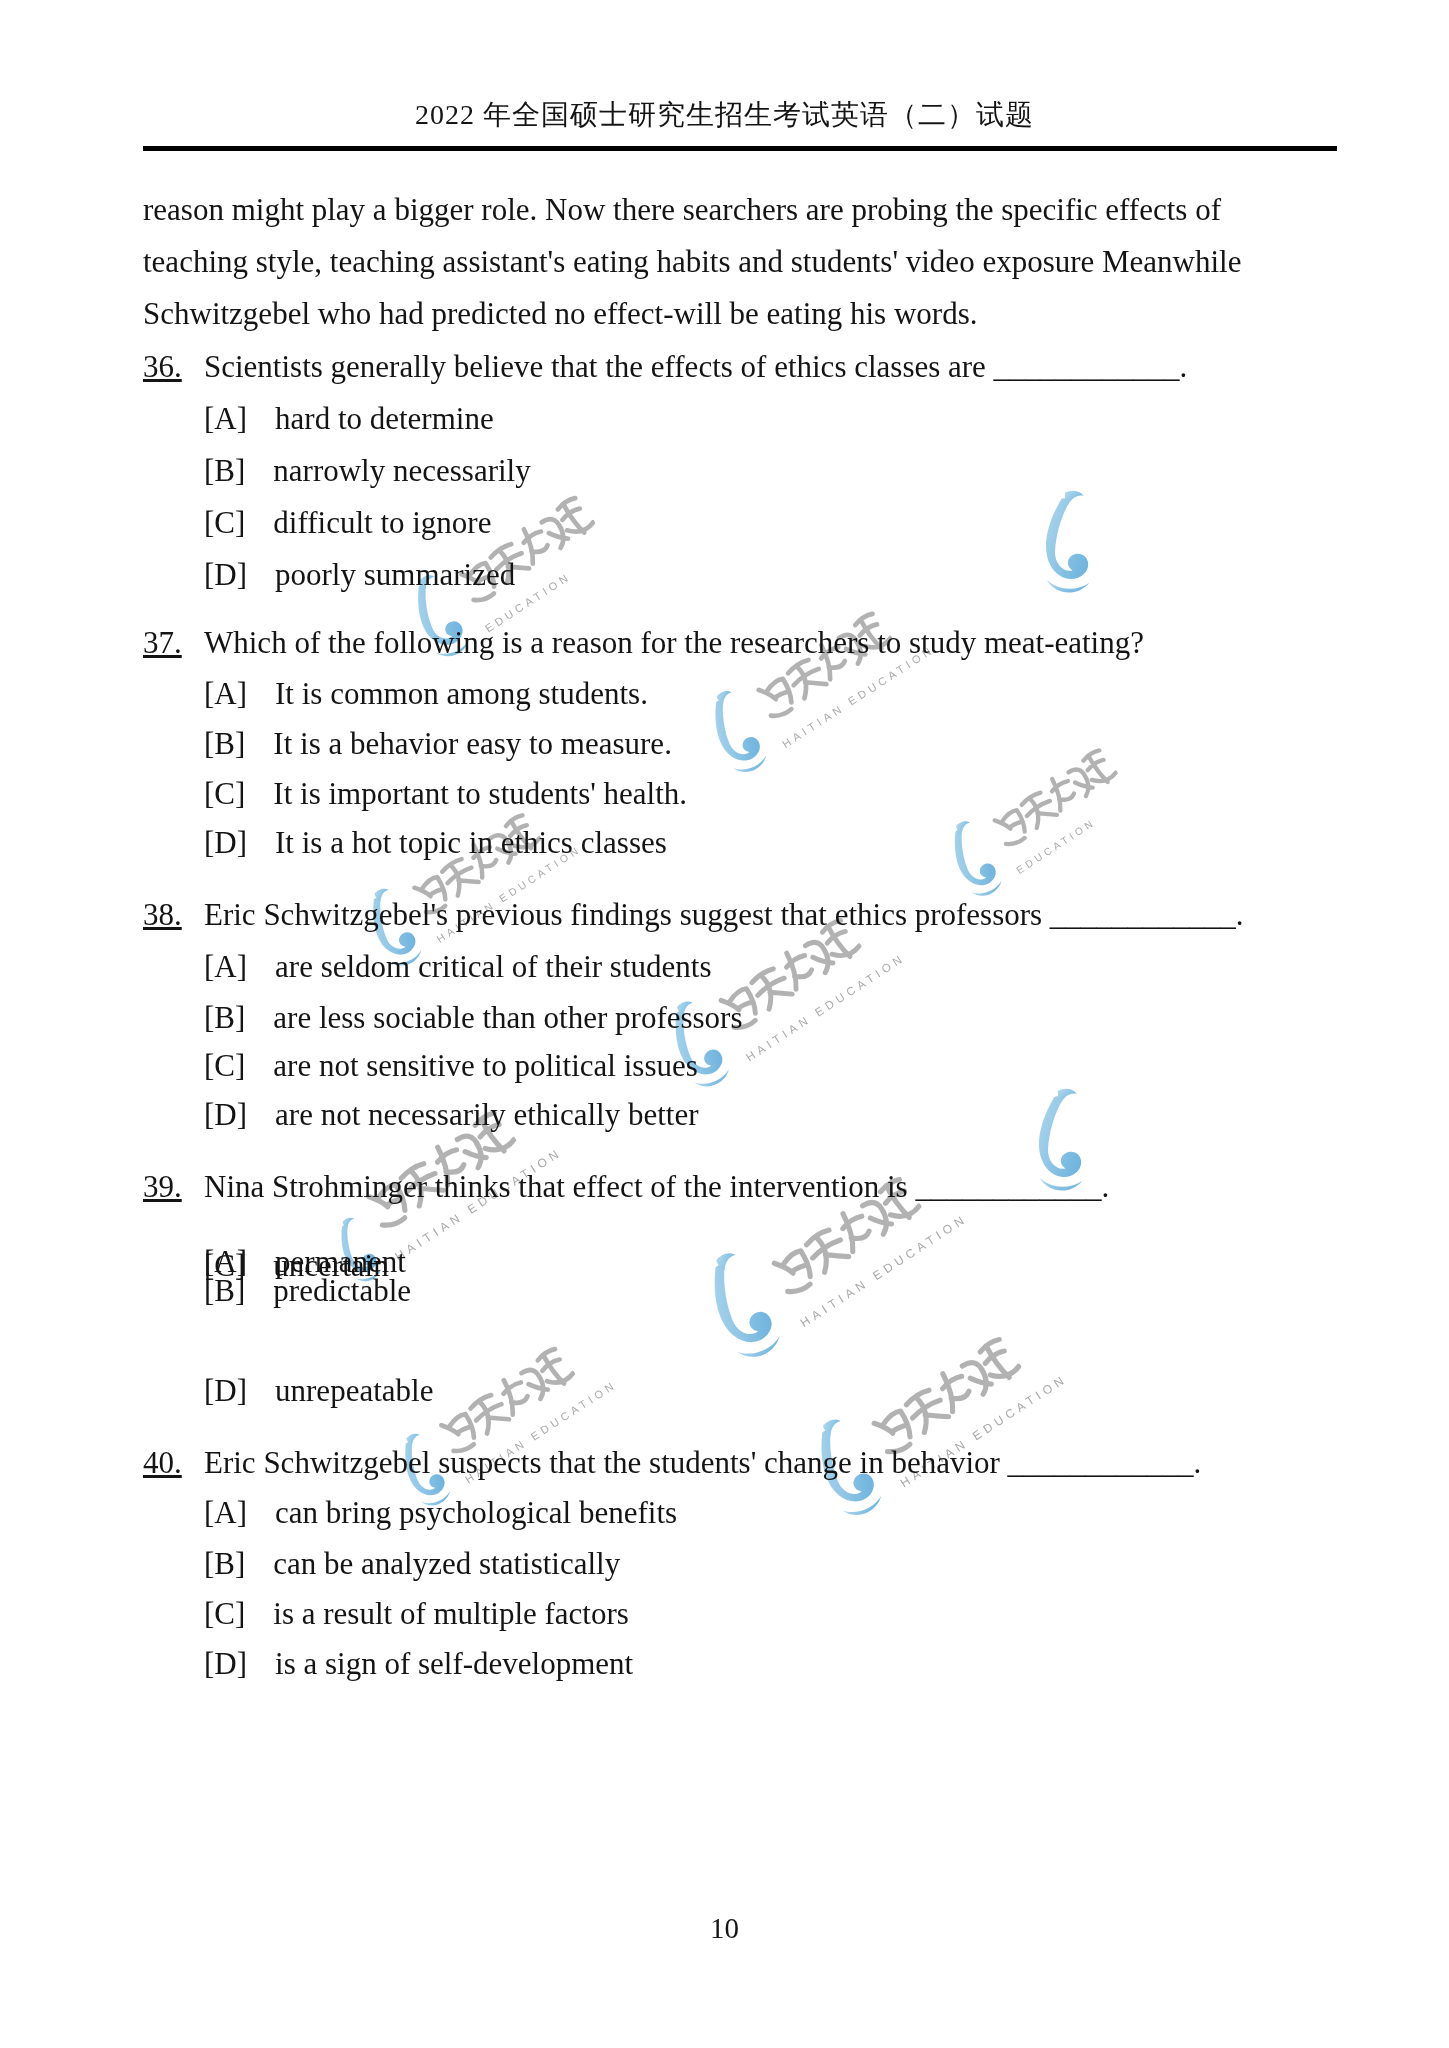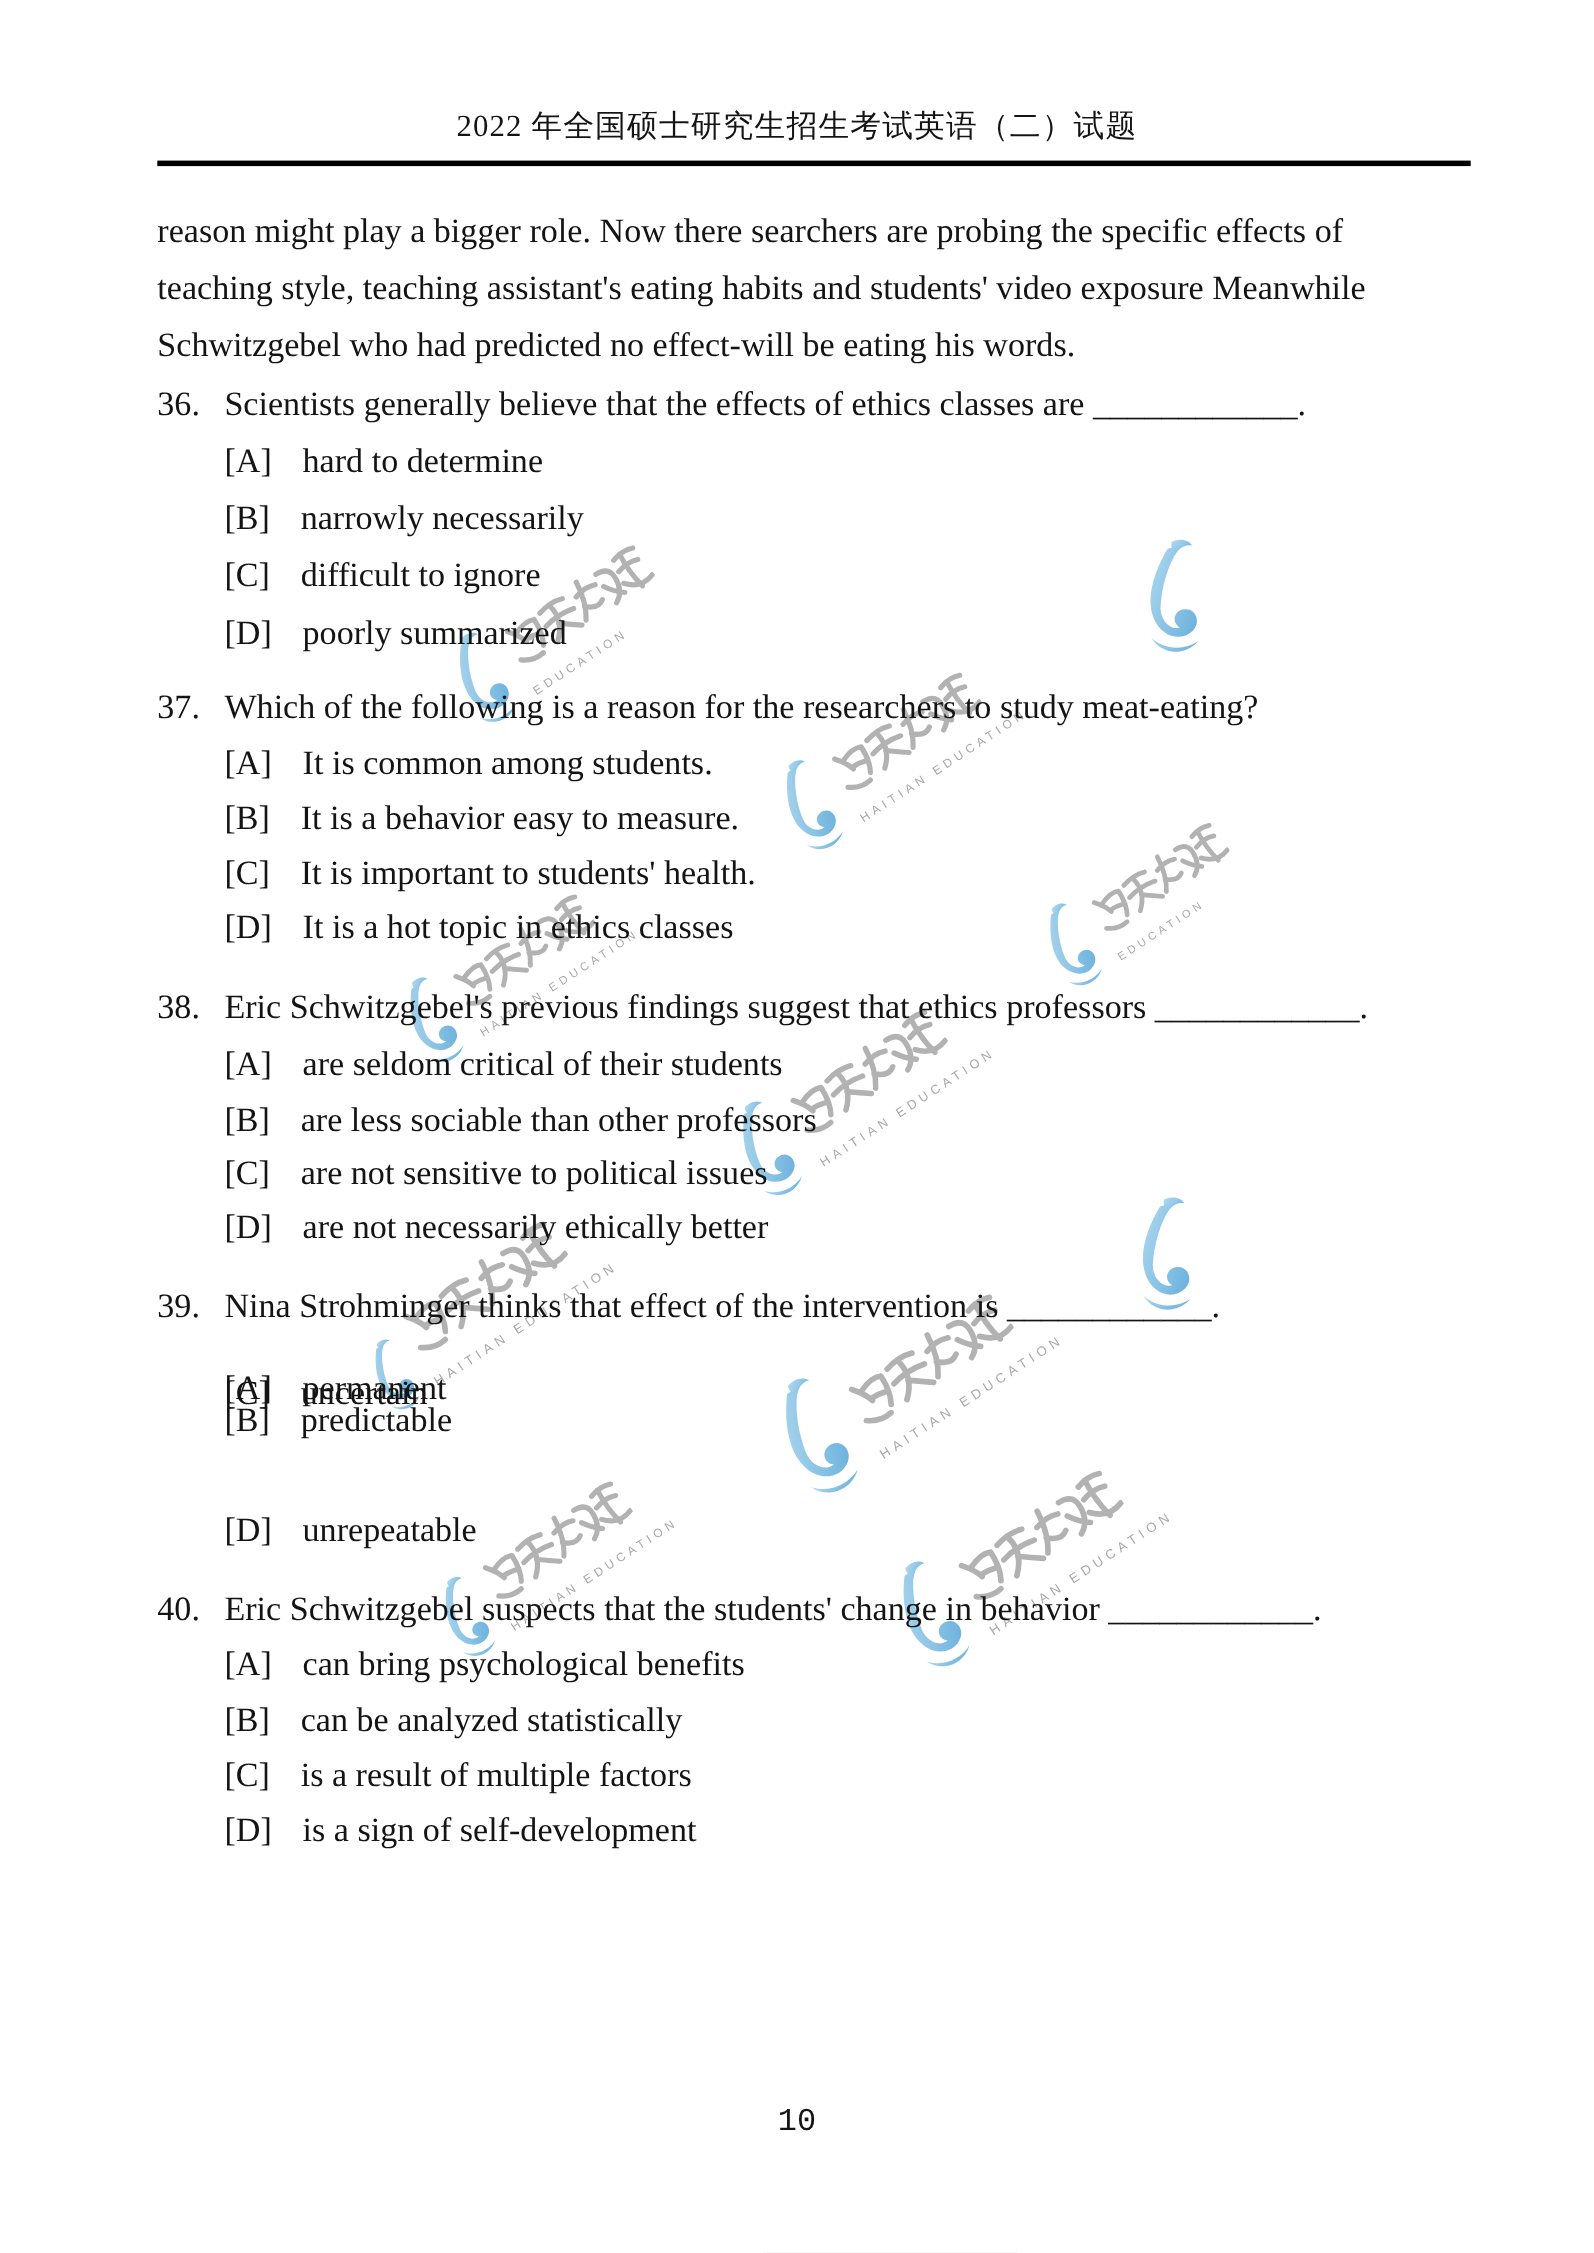--- a/index.html
+++ b/index.html
@@ -20,26 +20,26 @@
   .rule{
     position:absolute;left:143px;top:146px;width:1194px;height:5px;
     background:#000;
   }
   .pline,.line{
     position:absolute;left:143px;
     font-size:31px;line-height:44px;white-space:nowrap;
     z-index:2;
   }
   .opt{left:204px;}
-  .qnum{display:inline-block;width:61px;}
+  .qnum{display:inline-block;width:61px;text-decoration:underline;}
   .opt-label{display:inline-block;}
   .opt-text{margin-left:28px;}
   .pagenum{
     position:absolute;top:1912px;left:0;width:100%;
-    text-align:center;font-size:29px;z-index:2;font-family:Liberation Mono, monospace;
+    text-align:center;font-size:29px;z-index:2;
   }
   
   .wm{
     position:absolute;z-index:1;
     display:flex;align-items:flex-end;gap:8px;
     transform-origin:center center;
     pointer-events:none;
   }
   .wm-col{display:flex;flex-direction:column;align-items:flex-start;gap:1px;}
   .cap{

